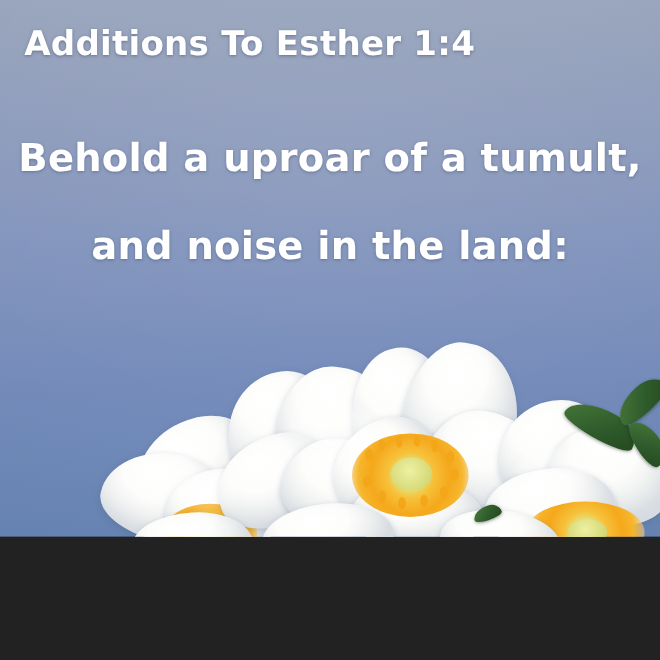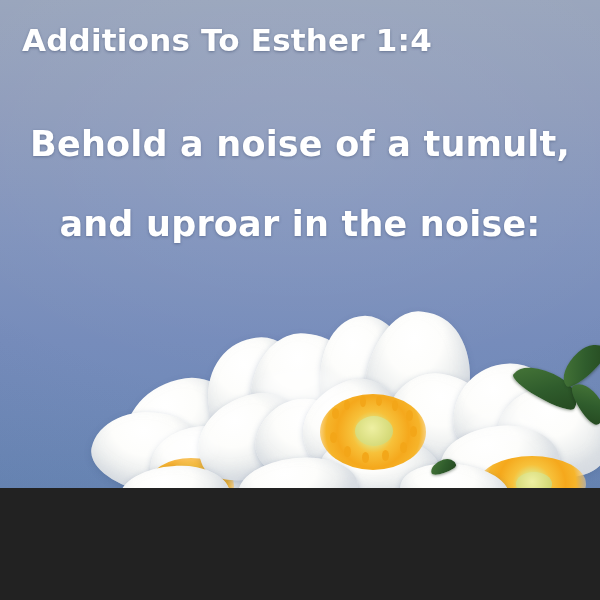--- a/index.html
+++ b/index.html
@@ -112,22 +112,22 @@
 <body>
 
 <div id="canvas">
 
   <div class="sky-tint"></div>
   <div class="sky-vignette"></div>
 
   <div class="title">Additions To Esther 1:4</div>
 
   <div class="verse">
-    <span class="verse-line">Behold a noise of a tumult,</span>
-    <span class="verse-line">and uproar in the noise:</span>
+    <span class="verse-line">Behold a uproar of a tumult,</span>
+    <span class="verse-line">and noise in the land:</span>
   </div>
 
   <div class="flowers">
 
     <div class="petal" style="left:122px; top:72px; width:120px; height:86px;
                 border-radius:60% 48% 44% 56% / 70% 66% 38% 40%;
                 transform: rotate(-14deg);"></div>
     <div class="petal" style="left:92px; top:104px; width:118px; height:80px;
                 border-radius:58% 46% 50% 54% / 64% 60% 44% 42%;
                 transform: rotate(12deg);"></div>

